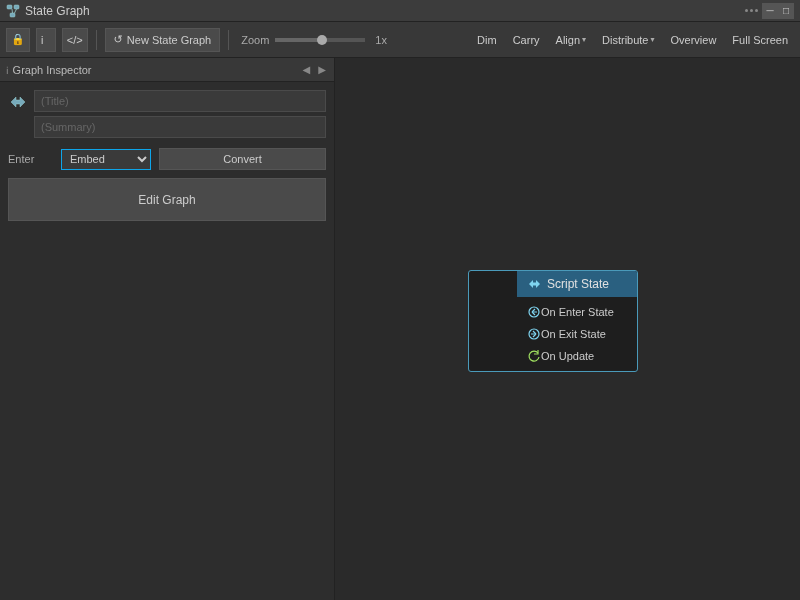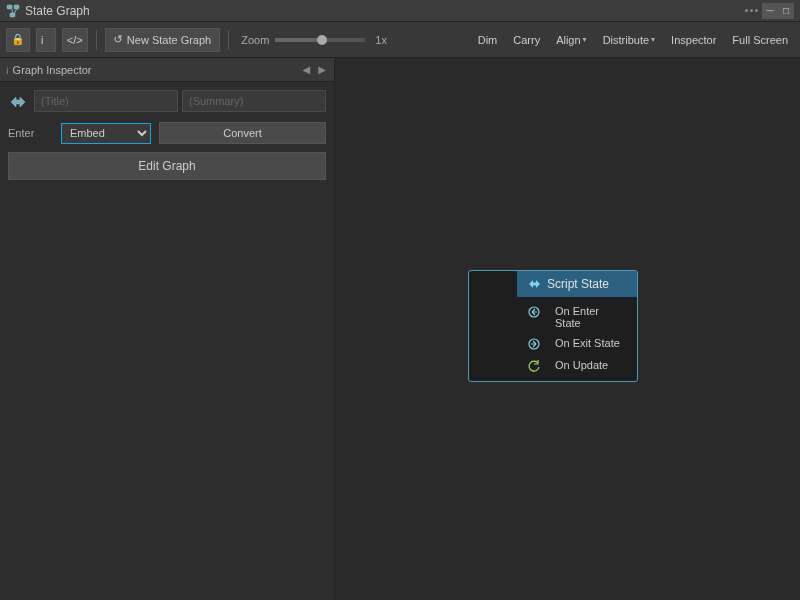--- a/index.html
+++ b/index.html
@@ -196,21 +196,21 @@
     }
     .node-icon {
       width: 20px;
       height: 20px;
       margin-top: 2px;
       flex-shrink: 0;
     }
     .node-fields {
       flex: 1;
       display: flex;
-      flex-direction: row;
+      flex-direction: column;
       gap: 4px;
     }
     .node-field-input {
       background: #3a3a3a;
       border: 1px solid #4a4a4a;
       color: #999;
       font-size: 11px;
       padding: 3px 6px;
       width: 100%;
       height: 22px;
@@ -254,21 +254,21 @@
     .edit-graph-btn {
       margin: 2px 8px 8px;
       background: #4a4a4a;
       border: 1px solid #555;
       color: #ccc;
       font-size: 12px;
       padding: 6px;
       cursor: pointer;
       width: calc(100% - 16px);
       text-align: center;
-      height: 28px;
+      height: 43px;
       display: flex;
       align-items: center;
       justify-content: center;
     }
 
     
     .canvas-area {
       flex: 1;
       background: #2a2a2a;
       position: relative;
@@ -306,21 +306,22 @@
       font-size: 12px;
       color: #e0e0e0;
       font-weight: 500;
     }
 
     .node-body {
       padding: 4px 0;
     }
     .node-item {
       display: flex;
-      gap: 14px;
+      align-items: center;
+      gap: 0;
       padding: 4px 10px;
       cursor: pointer;
     }
     .node-item-icon {
       width: 14px;
       height: 14px;
       flex-shrink: 0;
     }
     .node-item-label {
       font-size: 11px;
@@ -385,21 +386,21 @@
     <button class="toolbar-text-btn">Dim</button>
     <button class="toolbar-text-btn">Carry</button>
     <button class="toolbar-dropdown-btn">
       <span>Align</span>
       <span class="chevron">▾</span>
     </button>
     <button class="toolbar-dropdown-btn">
       <span>Distribute</span>
       <span class="chevron">▾</span>
     </button>
-    <button class="toolbar-text-btn">Inspector</button>
+    <button class="toolbar-text-btn">Overview</button>
     <button class="toolbar-text-btn">Full Screen</button>
   </div>
 </div>
 
 <div class="main">
 
   <div class="left-panel">
 
     <div class="panel-header">
       <span class="panel-header-icon">ℹ</span>

